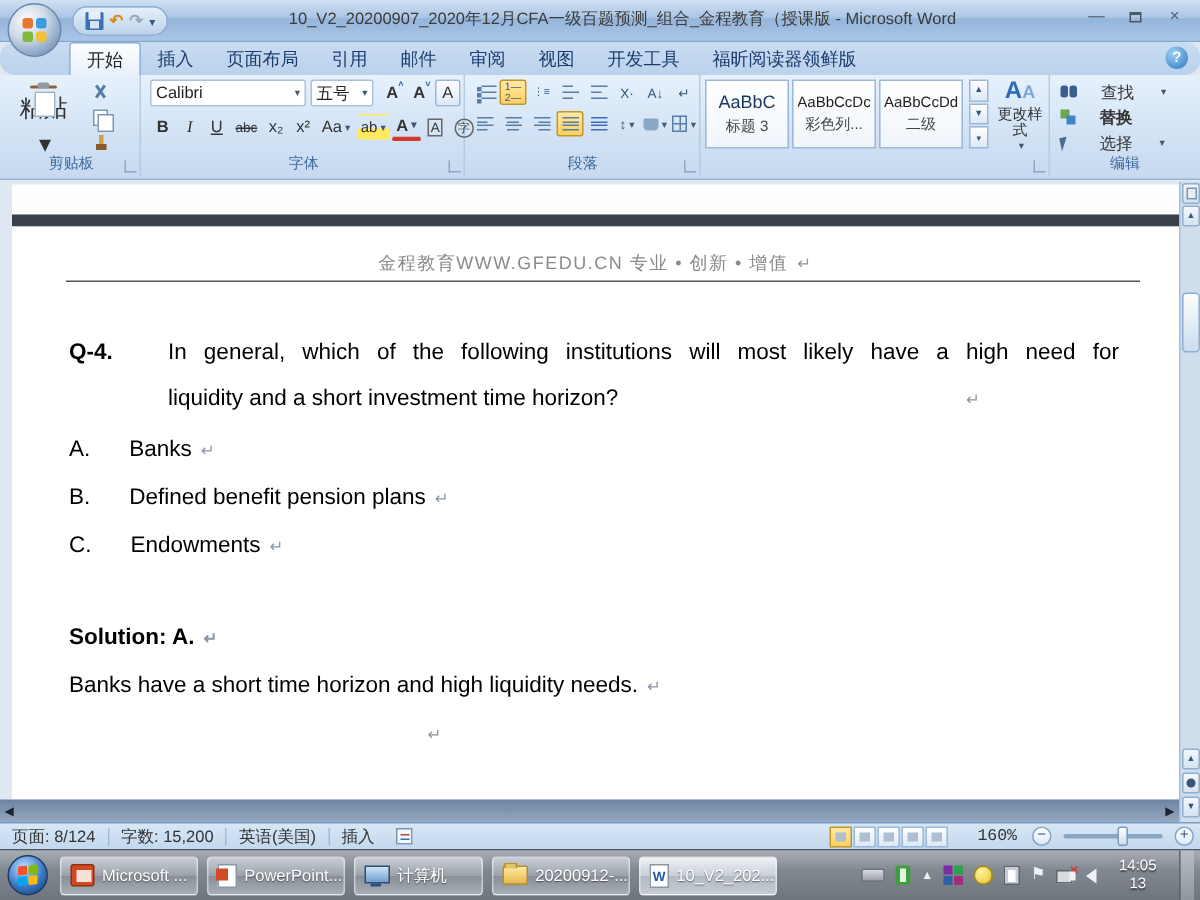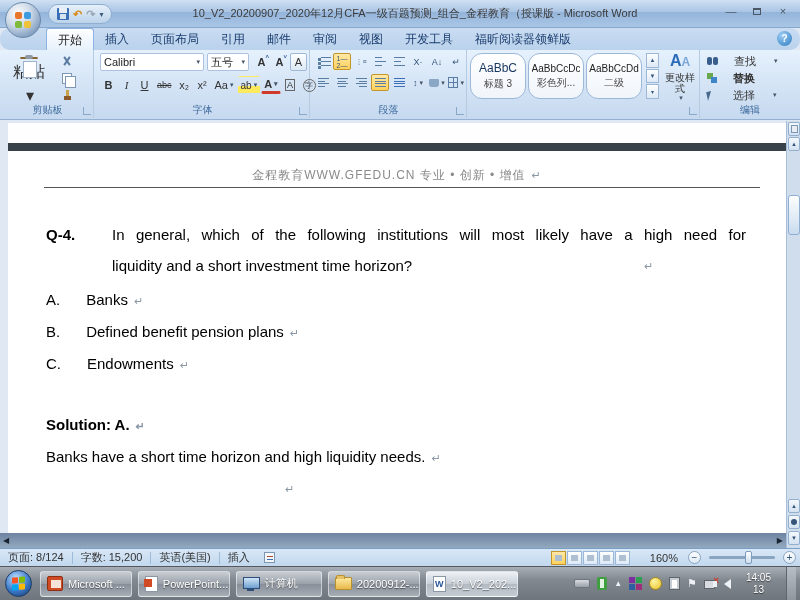--- a/index.html
+++ b/index.html
@@ -104,21 +104,21 @@
   .numlist{font-size:7px;color:#35557a;line-height:1;}
   .ls-ic{font-size:9px;color:#35557a;}
   .bucket{width:10px;height:8px;background:#8aa7c6;border-radius:1px 1px 3px 3px;}
   .grid-ic{width:11px;height:11px;border:1px solid #5a7da3;position:relative;}
   .grid-ic:before{content:"";position:absolute;left:4px;top:0;width:1px;height:9px;background:#5a7da3;}
   .grid-ic:after{content:"";position:absolute;left:0;top:4px;width:9px;height:1px;background:#5a7da3;}
 
   
   .g-sty{left:468px;width:232px;}
   .stylecard{position:absolute;top:3px;width:56px;height:46px;background:linear-gradient(#fff,#f0f5fb);
-    border:1px solid #9cb8d8;border-radius:12px;display:flex;flex-direction:column;align-items:center;justify-content:center;}
+    border:1px solid #9cb8d8;border-radius:0;display:flex;flex-direction:column;align-items:center;justify-content:center;}
   .stylecard .prev{font-size:12px;color:#17365d;white-space:nowrap;overflow:hidden;max-width:54px;}
   .stylecard.plain .prev{color:#222;font-size:10px;}
   .stylecard .sname{font-size:10px;color:#444;margin-top:2px;white-space:nowrap;overflow:hidden;max-width:54px;}
   .sty-scroll{position:absolute;left:178px;top:3px;width:13px;height:46px;display:flex;flex-direction:column;gap:1px;}
   .sty-scroll div{flex:1;border:1px solid #9db8d6;background:linear-gradient(#fdfefe,#dde9f6);
     font-size:6px;color:#35557a;display:flex;align-items:center;justify-content:center;}
   .chgstyle{position:absolute;left:194px;top:3px;width:36px;height:60px;display:flex;flex-direction:column;align-items:center;}
   .aa-ic{font-size:16px;font-weight:bold;color:#2a6cb8;line-height:16px;}
   .aa-ic span{color:#7aa7d8;font-size:12px;}
   .chgstyle .lbl{font-size:10px;color:#333;text-align:center;line-height:11px;margin-top:2px;}
@@ -164,21 +164,21 @@
   .ball{width:6px;height:6px;border-radius:50%;background:#35557a;}
 
   
   .statusbar{position:absolute;left:0;top:548px;width:800px;height:18px;
     background:linear-gradient(#d8e7f6,#c2d8ee);border-top:1px solid #7a9ec4;
     display:flex;align-items:center;font-size:11px;color:#333;}
   .sitem{padding:0 8px;white-space:nowrap;}
   .ssep{width:1px;height:12px;background:#9ebcd9;}
   .proof-ic{width:11px;height:11px;background:#f4f7fa;border:1px solid #7d96b4;position:relative;margin-left:6px;}
   .proof-ic:before{content:"";position:absolute;left:2px;top:3px;width:6px;height:1px;background:#b0472f;box-shadow:0 3px 0 #3a6fb8;}
-  .sright{margin-left:auto;display:flex;align-items:center;gap:4px;padding-right:4px;}
+  .sright{margin-left:auto;display:flex;align-items:center;gap:4px;padding-right:4px;font-family:Liberation Mono, monospace;}
   .viewbtns{display:flex;gap:1px;margin-right:16px;}
   .vb{width:15px;height:14px;border:1px solid #9db8d6;background:linear-gradient(#fdfefe,#dde9f6);position:relative;}
   .vb:before{content:"";position:absolute;left:3px;top:3px;right:3px;bottom:3px;background:#aebfd2;}
   .vb.sel{background:linear-gradient(#ffe8a6,#ffd15c);border-color:#c2962a;}
   .zoomtxt{font-size:11px;color:#333;margin-right:6px;}
   .zbtn{width:13px;height:13px;border-radius:50%;border:1px solid #8aa5c0;background:linear-gradient(#fdfefe,#dde9f6);
     font-size:10px;line-height:11px;text-align:center;color:#35557a;}
   .ztrack{width:66px;height:3px;background:#8aa5c0;border-radius:2px;position:relative;margin:0 4px;}
   .zthumb{position:absolute;left:36px;top:-5px;width:7px;height:13px;border-radius:2px;
     background:linear-gradient(#fdfefe,#cfdeee);border:1px solid #7d9cbd;}

